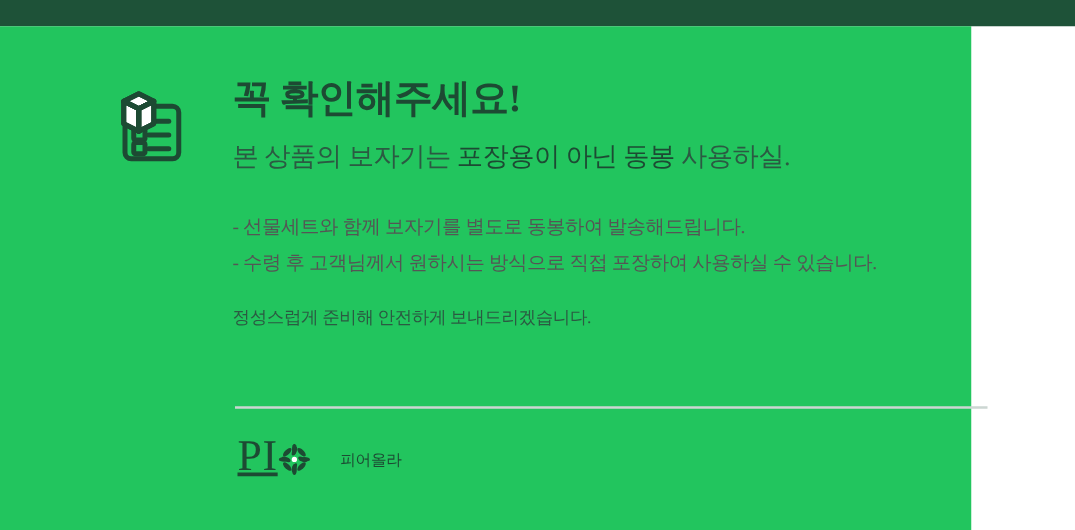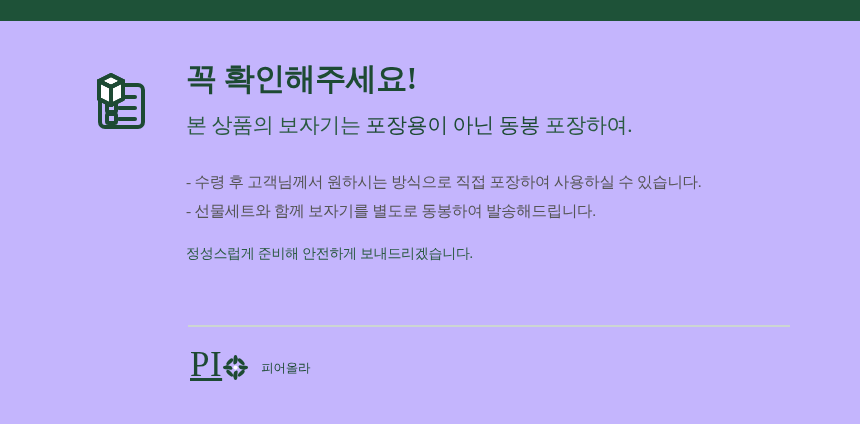--- a/index.html
+++ b/index.html
@@ -23,23 +23,23 @@
     width: 860px;
     height: 21px;
     background: #1e5238;
   }
 
   
   .notice {
     position: absolute;
     left: 0;
     top: 21px;
-    width: 860px;
+    width: 777px;
     height: 403px;
-    background: #c4b5fd;
+    background: #22c55e;
   }
 
   
   .notice-icon {
     position: absolute;
     left: 78px;
     top: 44px;
     width: 74px;
     height: 74px;
   }
@@ -149,21 +149,21 @@
     height: 25px;
     margin: 0 1px 2px 1px;
     flex: 0 0 auto;
   }
   .logo-flower svg { display: block; width: 25px; height: 25px; }
   .logo-kr {
     font-family: Liberation Serif, serif;
     font-size: 12.5px;
     color: #1d4a33;
     letter-spacing: -0.2px;
-    margin: 0 0 5px 12px;
+    margin: 0 0 5px 23px;
     white-space: nowrap;
     flex: 0 0 auto;
     text-align: right;
   }
 </style>
 </head>
 <body>
 
 <div class="top-bar"></div>
 
@@ -190,25 +190,25 @@
       <path d="M21 16 V34 L33 40 V22 Z"></path>
       <path d="M45 16 V34 L33 40 V22 Z"></path>
       <line x1="33" y1="22" x2="33" y2="40"></line>
     </svg>
   </div>
 
   <div class="notice-body">
 
     <h1 class="headline">꼭 확인해주세요!</h1>
 
-    <p class="subhead"><span>본 상품의 보자기는 </span><span class="em">포장용이 아닌 동봉</span><span> 포장하여.</span></p>
+    <p class="subhead"><span>본 상품의 보자기는 </span><span class="em">포장용이 아닌 동봉</span><span> 사용하실.</span></p>
 
     <ul class="bullet-list">
+      <li>- 선물세트와 함께 보자기를 별도로 동봉하여 발송해드립니다.</li>
       <li>- 수령 후 고객님께서 원하시는 방식으로 직접 포장하여 사용하실 수 있습니다.</li>
-      <li>- 선물세트와 함께 보자기를 별도로 동봉하여 발송해드립니다.</li>
     </ul>
 
     <p class="closing">정성스럽게 준비해 안전하게 보내드리겠습니다.</p>
   </div>
 
   <div class="divider"></div>
 
   <div class="logo">
     <div class="logo-mark">
       <span class="logo-word">PI</span>

